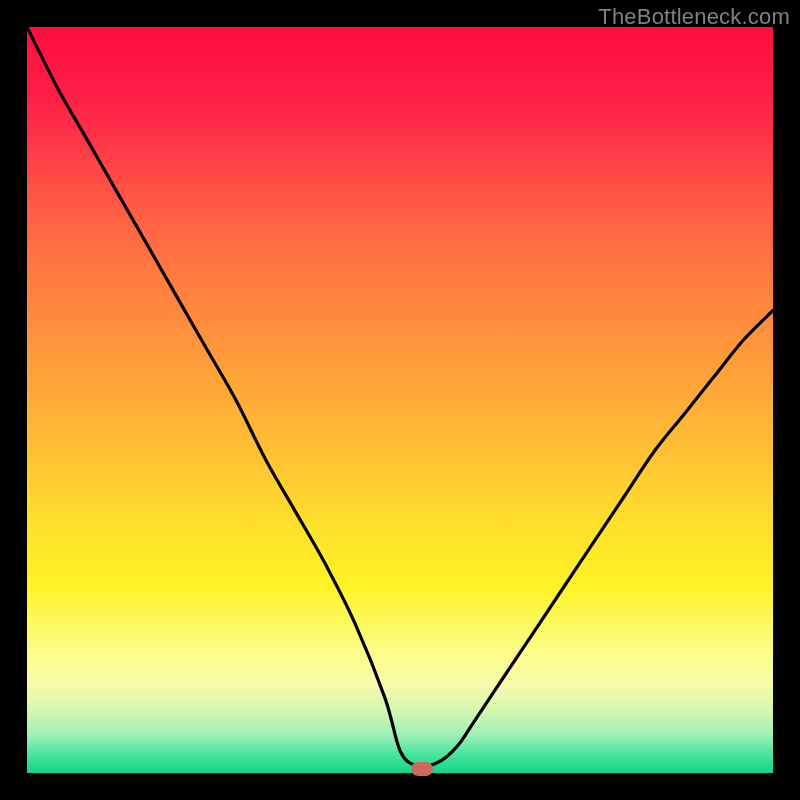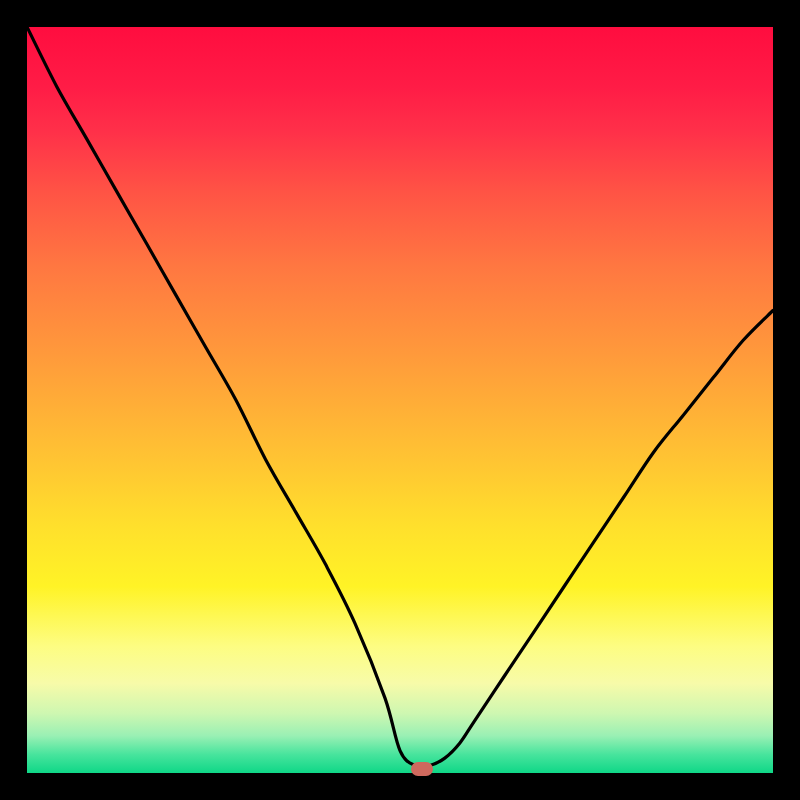--- a/index.html
+++ b/index.html
@@ -67,20 +67,21 @@
     border-radius: 7px;
     background: #cf695e;
     transform: translate(-50%, -50%);
     z-index: 5;
   }
 </style>
 </head>
 <body>
 
 <div class="frame">
+  <div class="watermark">TheBottleneck.com</div>
 
   <div class="plot">
     <svg class="curve" viewBox="0 0 746 746" preserveAspectRatio="none">
       <path fill="none" stroke="#000" stroke-width="3.2" stroke-linecap="round" stroke-linejoin="round" d="M 0.0 0.0 C 5.0 9.9, 19.9 41.0, 29.8 59.7 C 39.8 78.3, 49.7 94.5, 59.7 111.9 C 69.6 129.3, 79.6 146.7, 89.5 164.1 C 99.5 181.5, 109.4 198.9, 119.4 216.3 C 129.3 233.7, 139.3 251.2, 149.2 268.6 C 159.1 286.0, 169.1 303.4, 179.0 320.8 C 189.0 338.2, 198.9 354.4, 208.9 373.0 C 218.8 391.6, 228.8 414.0, 238.7 432.7 C 248.7 451.3, 258.6 467.5, 268.6 484.9 C 278.5 502.3, 288.5 518.5, 298.4 537.1 C 308.3 555.8, 318.3 574.4, 328.2 596.8 C 338.2 619.2, 350.6 650.3, 358.1 671.4 C 365.5 692.5, 368.0 712.4, 373.0 723.6 C 378.0 734.8, 382.9 736.1, 387.9 738.5 C 392.9 741.0, 397.9 739.8, 402.8 738.5 C 407.8 737.3, 412.8 734.8, 417.8 731.1 C 422.7 727.4, 427.7 722.4, 432.7 716.2 C 437.7 709.9, 440.1 705.0, 447.6 693.8 C 455.1 682.6, 467.5 663.9, 477.4 649.0 C 487.4 634.1, 497.3 619.2, 507.3 604.3 C 517.2 589.3, 527.2 574.4, 537.1 559.5 C 547.1 544.6, 557.0 529.7, 567.0 514.7 C 576.9 499.8, 586.9 484.9, 596.8 470.0 C 606.7 455.1, 616.7 438.9, 626.6 425.2 C 636.6 411.5, 646.5 400.4, 656.5 387.9 C 666.4 375.5, 676.4 363.1, 686.3 350.6 C 696.3 338.2, 706.2 324.5, 716.2 313.3 C 726.1 302.1, 741.0 288.5, 746.0 283.5"></path>
     </svg>
     <div class="marker" style="left:395.4px; top:742.3px;"></div>
   </div>
 </div>
 
 </body></html>

